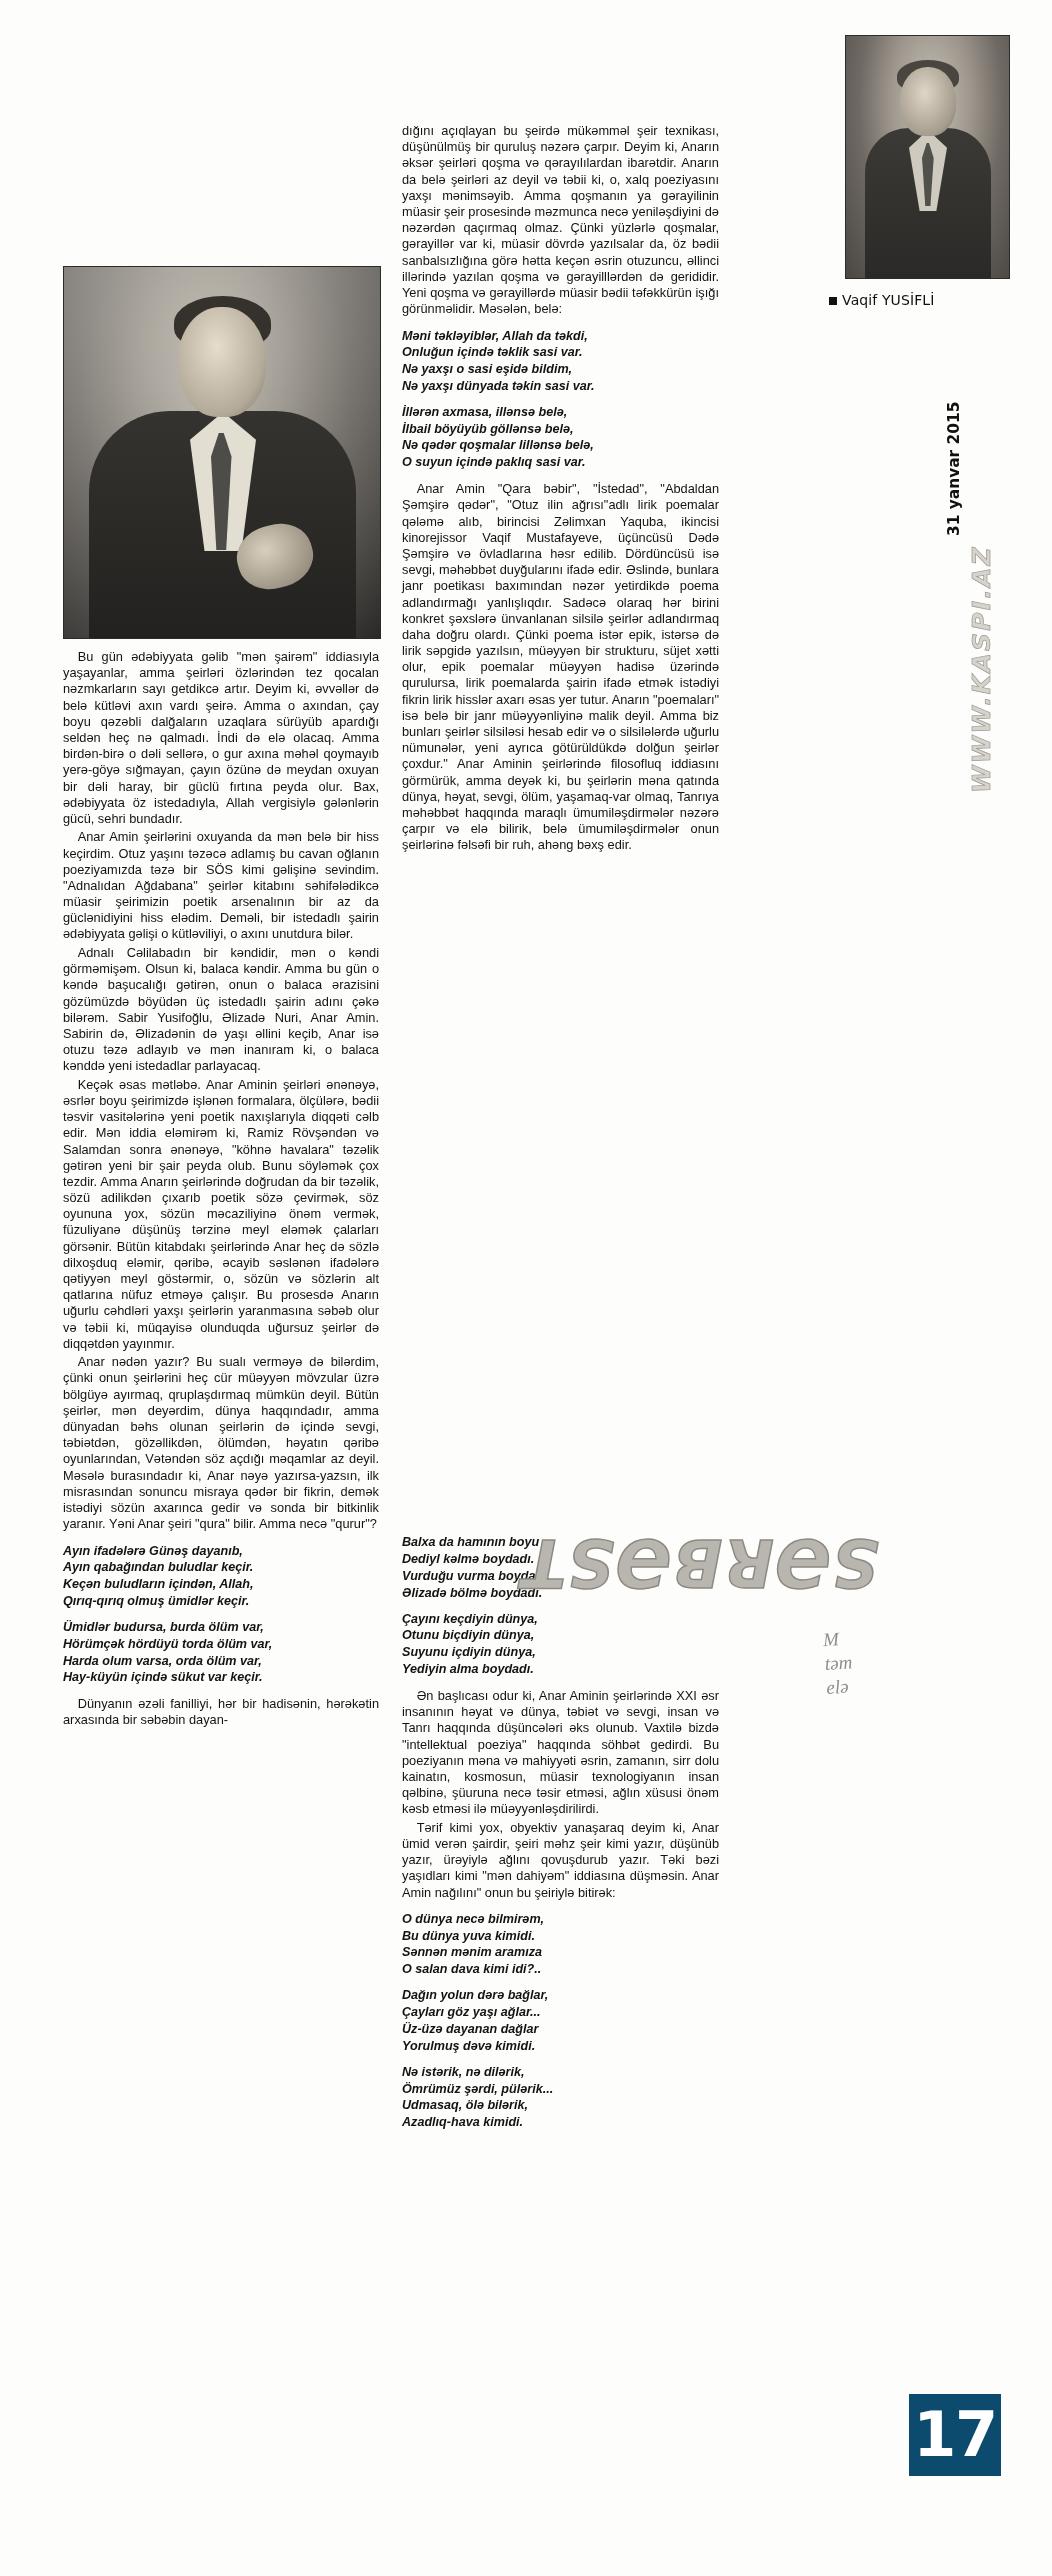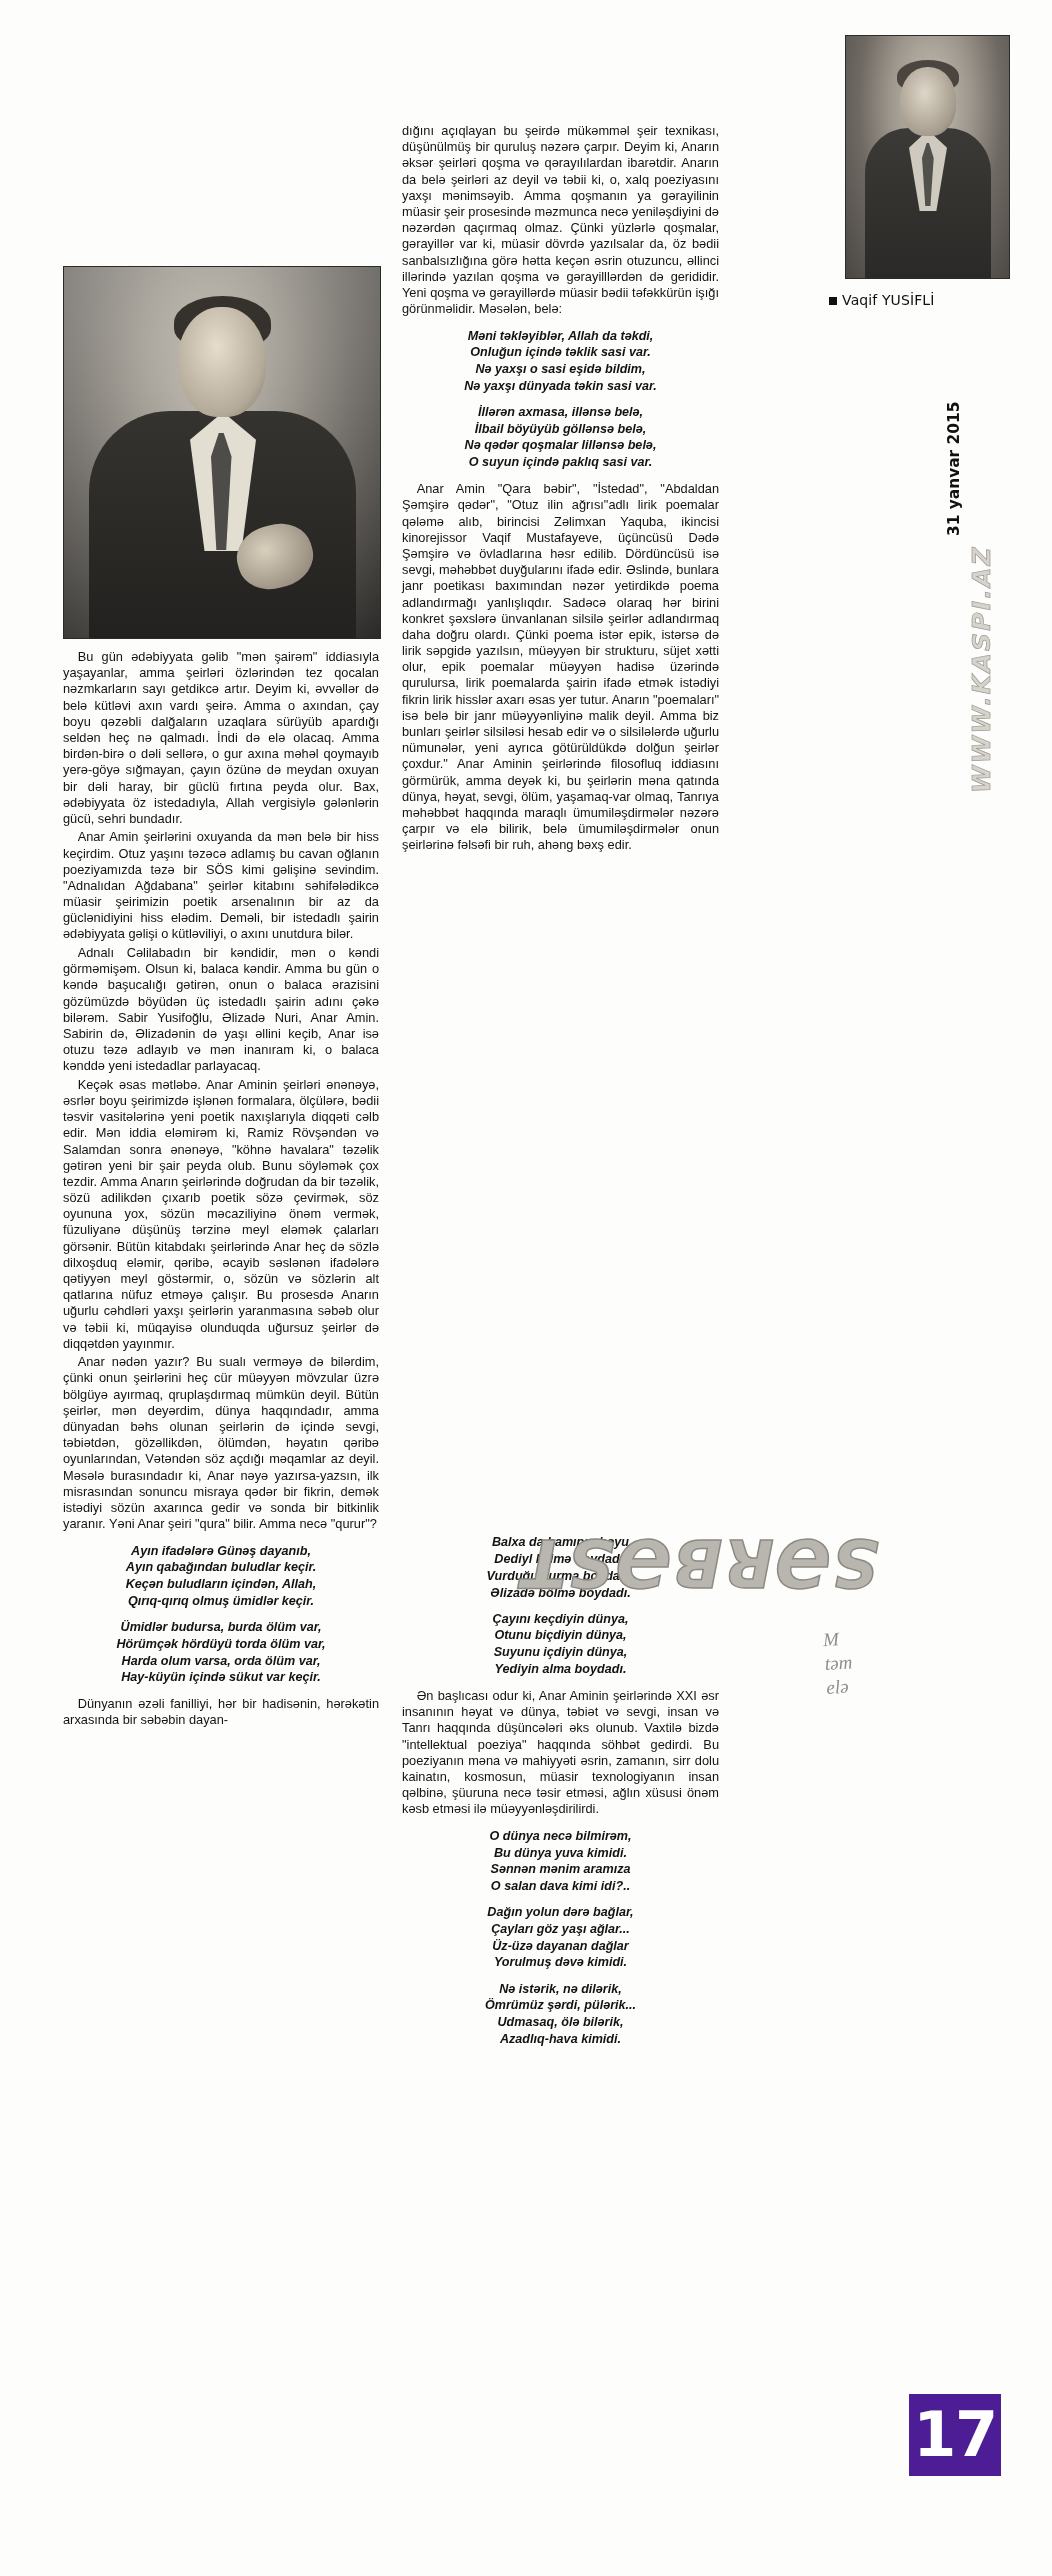--- a/index.html
+++ b/index.html
@@ -189,21 +189,21 @@
 
   #col1 { left: 63px; top: 649px; width: 316px; height: 1864px; }
   #col2 { left: 402px; top: 123px; width: 317px; }
   #col3 { left: 402px; top: 1524px; width: 317px; }
 
   .verse {
     font-style: italic;
     font-weight: bold;
     font-size: 12.6px;
     line-height: 1.33;
-    text-align: center;
+    text-align: left;
     margin: 10.3px 0 10.3px 0;
   }
   .verse div { text-indent: 0; }
   .verse .gap { height: 9.5px; }
 
   
   .rail {
     position: absolute;
     left: 734px;
     top: 123px;
@@ -253,21 +253,21 @@
     transform: rotate(180deg);
     white-space: nowrap;
   }
 
   .pagenum-box {
     position: absolute;
     left: 909px;
     top: 2394px;
     width: 92px;
     height: 82px;
-    background: #4c1d95;
+    background: #0c4a6e;
     color: #ffffff;
     font-family: "DejaVu Sans", sans-serif;
     font-weight: bold;
     font-size: 62px;
     line-height: 82px;
     text-align: center;
     letter-spacing: -1.5px;
   }
 
   
@@ -361,20 +361,21 @@
       <div>Vurduğu vurma boydadı,</div>
       <div>Əlizadə bölmə boydadı.</div>
       <div class="gap"></div>
       <div>Çayını keçdiyin dünya,</div>
       <div>Otunu biçdiyin dünya,</div>
       <div>Suyunu içdiyin dünya,</div>
       <div>Yediyin alma boydadı.</div>
     </div>
 
     <p>Ən başlıcası odur ki, Anar Aminin şeirlərində XXI əsr insanının həyat və dünya, təbiət və sevgi, insan və Tanrı haqqında düşüncələri əks olunub. Vaxtilə bizdə "intellektual poeziya" haqqında söhbət gedirdi. Bu poeziyanın məna və mahiyyəti əsrin, zamanın, sirr dolu kainatın, kosmosun, müasir texnologiyanın insan qəlbinə, şüuruna necə təsir etməsi, ağlın xüsusi önəm kəsb etməsi ilə müəyyənləşdirilirdi.</p>
+    <p>Tərif kimi yox, obyektiv yanaşaraq deyim ki, Anar ümid verən şairdir, şeiri məhz şeir kimi yazır, düşünüb yazır, ürəyiylə ağlını qovuşdurub yazır. Təki bəzi yaşıdları kimi "mən dahiyəm" iddiasına düşməsin. Anar Amin nağılını" onun bu şeiriylə bitirək:</p>
 
     <div class="verse">
       <div>O dünya necə bilmirəm,</div>
       <div>Bu dünya yuva kimidi.</div>
       <div>Sənnən mənim aramıza</div>
       <div>O salan dava kimi idi?..</div>
       <div class="gap"></div>
       <div>Dağın yolun dərə bağlar,</div>
       <div>Çayları göz yaşı ağlar...</div>
       <div>Üz-üzə dayanan dağlar</div>

